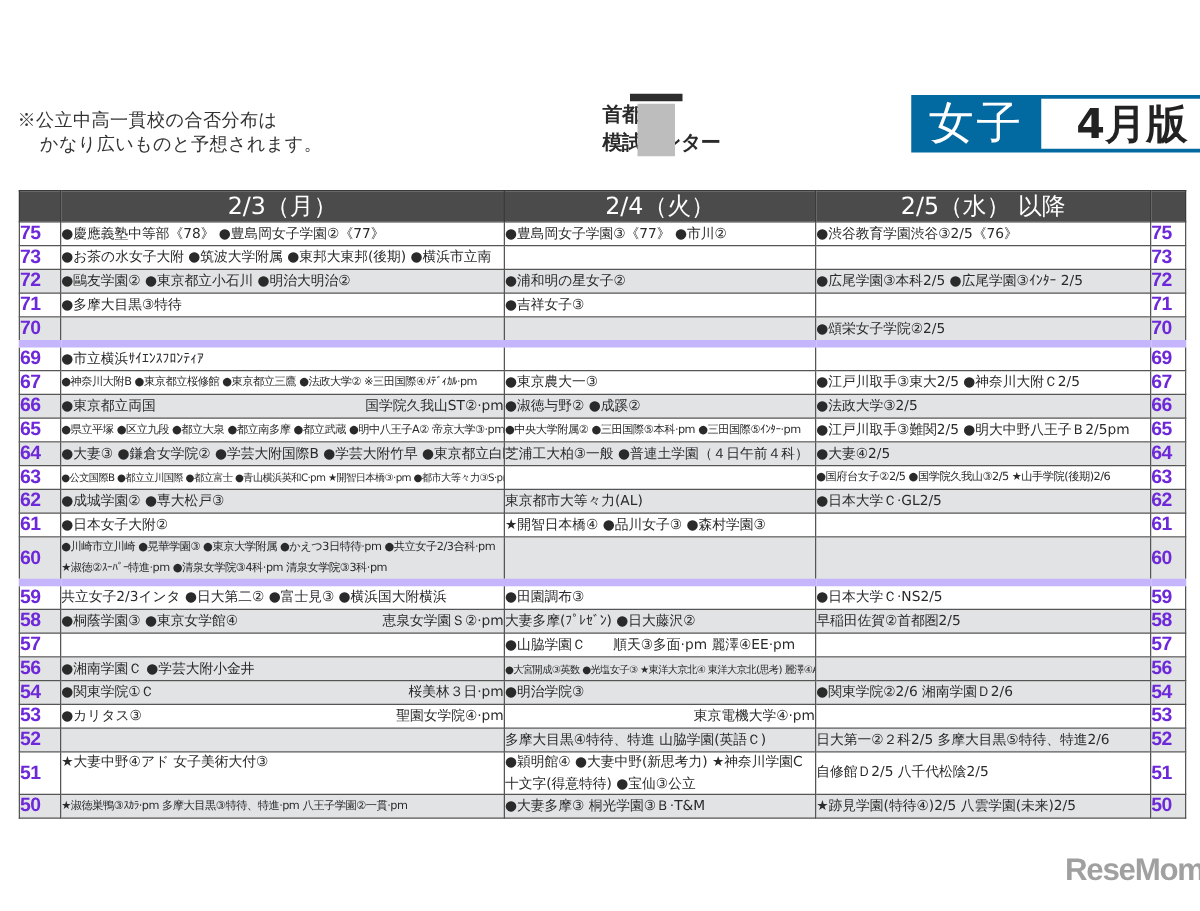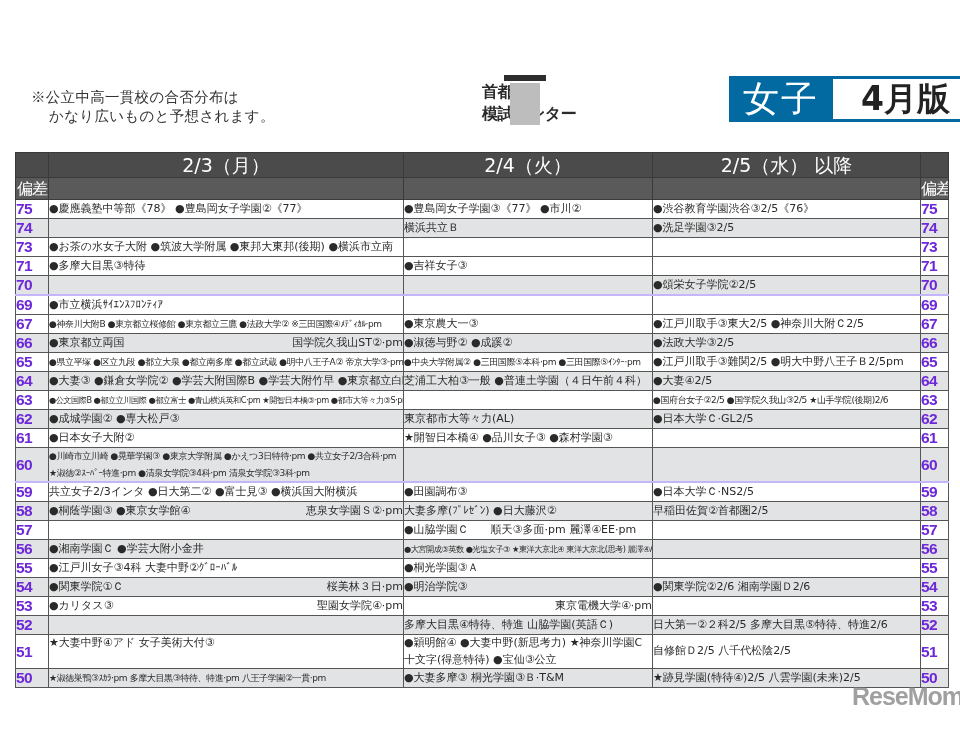--- a/index.html
+++ b/index.html
@@ -1,19 +1,19 @@
 <!DOCTYPE html>
 <html><head>
 <meta charset="utf-8">
 <style>
   html, body { margin:0; padding:0; background:#ffffff; }
   body { width:960px; height:729px; position:relative; overflow:hidden;
          font-family:"DejaVu Sans", sans-serif; color:#222; }
   .note { position:absolute; left:14px; top:88px; font-family:"DejaVu Serif", serif;
-          font-size:14.5px; line-height:19px; color:#333; letter-spacing:0.3px;margin-left:17px; }
+          font-size:14.5px; line-height:19px; color:#333; letter-spacing:0.3px; }
   .note .l2 { padding-left:18px; }
   .logo { position:absolute; left:474px; top:75px; height:50px; display:flex; align-items:center;flex-direction:column; }
   .logo .mark { width:42px; height:50px; background:#2d2d2d; position:relative; }
   .logo .mark::after { content:""; position:absolute; left:6px; top:8px; width:30px; height:42px; background:#bdbdbd; }
   .logo .txt { margin-left:8px; font-size:16px; line-height:22px; font-weight:bold; color:#2a2a2a; letter-spacing:-0.5px; }
   .badge { position:absolute; left:729px; top:76px; width:252px; height:46px; background:#0369a1;
            display:flex; align-items:stretch; }
   .badge .dark { width:104px; color:#fff; font-size:36px; line-height:46px; text-align:center; letter-spacing:2px; }
   .badge .light { flex:1; margin:3px 3px 3px 0; background:#fff; color:#222; font-size:33px; line-height:40px; text-align:center; font-weight:bold; }
   table.grid { position:absolute; left:15px; top:152px; width:933px; border-collapse:collapse; table-layout:fixed;border-radius:18px; }
@@ -23,21 +23,21 @@
   tr.h2 th { background:#5a5a5a; color:#fff; font-weight:normal; font-size:16px; height:21px; line-height:21px; border-color:#3a3a3a; }
   tr.h2 th.lab { font-size:16px; letter-spacing:-1px; text-align:center; }
   tr.h2 th.blank { background:#5a5a5a; }
   tr.h1 th.corner { background:#4b4b4b; }
   td.score { font-family:"Liberation Sans", sans-serif; font-weight:bold; font-size:15.5px; color:#6d28d9; letter-spacing:-0.5px; }
   td.cell { font-size:11px; padding:0 6px 0 5px; color:#2a2a2a; height:16.5px; line-height:16.5px; }
   td.cell.small { font-size:9px; letter-spacing:-0.4px; }
   td.cell.tiny { font-size:8.2px; letter-spacing:-0.5px; }
   tr.shade td { background:#e2e3e4; }
   tr.white td { background:#ffffff; }
-  tr.thick-top td { border-top:2px solid #c4b5fd; }
+  tr.thick-top td { border-top:6px solid #c4b5fd; }
   .cell .r { float:right; }
   .cell .line { display:block; height:16.5px; line-height:16.5px; }
   tr.double td.cell { height:33px; }
   .watermark { position:absolute; left:852px; top:682px; font-family:"Liberation Sans", sans-serif;
                font-weight:bold; font-size:25px; color:rgba(120,120,120,0.7); letter-spacing:-1px; }
 </style>
 </head>
 <body>
 
 <div class="note">
@@ -67,49 +67,42 @@
       <col class="sc2">
     </colgroup>
   <thead>
     <tr class="h1">
       <th class="corner"></th>
       <th>2/3（月）</th>
       <th>2/4（火）</th>
       <th>2/5（水） 以降</th>
       <th class="corner"></th>
     </tr>
-    <tr class="h2">
-      <th class="lab">偏差</th>
-      <th class="blank"></th>
-      <th class="blank"></th>
-      <th class="blank"></th>
-      <th class="lab">偏差</th>
-    </tr>
   </thead>
   <tbody id="tbody">
       <tr class="white">
         <td class="score"><span>75</span></td>
         <td class="cell"><span>●慶應義塾中等部《78》 ●豊島岡女子学園②《77》</span></td>
         <td class="cell"><span>●豊島岡女子学園③《77》 ●市川②</span></td>
         <td class="cell"><span>●渋谷教育学園渋谷③2/5《76》</span></td>
         <td class="score"><span>75</span></td>
       </tr>
-      <tr class="shade">
-        <td class="score"><span>74</span></td>
-        <td class="cell"><span></span></td>
-        <td class="cell"><span> 横浜共立Ｂ</span></td>
-        <td class="cell"><span>●洗足学園③2/5</span></td>
-        <td class="score"><span>74</span></td>
-      </tr>
       <tr class="white">
         <td class="score"><span>73</span></td>
         <td class="cell"><span>●お茶の水女子大附 ●筑波大学附属 ●東邦大東邦(後期) ●横浜市立南</span></td>
         <td class="cell"><span></span></td>
         <td class="cell"><span></span></td>
         <td class="score"><span>73</span></td>
+      </tr>
+      <tr class="shade">
+        <td class="score"><span>72</span></td>
+        <td class="cell"><span>●鷗友学園② ●東京都立小石川 ●明治大明治②</span></td>
+        <td class="cell"><span>●浦和明の星女子②</span></td>
+        <td class="cell"><span>●広尾学園③本科2/5 ●広尾学園③ｲﾝﾀｰ 2/5</span></td>
+        <td class="score"><span>72</span></td>
       </tr>
       <tr class="white">
         <td class="score"><span>71</span></td>
         <td class="cell"><span>●多摩大目黒③特待</span></td>
         <td class="cell"><span>●吉祥女子③</span></td>
         <td class="cell"><span></span></td>
         <td class="score"><span>71</span></td>
       </tr>
       <tr class="shade">
         <td class="score"><span>70</span></td>
@@ -204,27 +197,20 @@
         <td class="cell"><span>●山脇学園Ｃ　　順天③多面·pm 麗澤④EE·pm</span></td>
         <td class="cell"><span></span></td>
         <td class="score"><span>57</span></td>
       </tr>
       <tr class="shade">
         <td class="score"><span>56</span></td>
         <td class="cell"><span>●湘南学園Ｃ ●学芸大附小金井</span></td>
         <td class="cell tiny"><span>●大宮開成③英数 ●光塩女子③ ★東洋大京北④ 東洋大京北(思考) 麗澤④AE·pm</span></td>
         <td class="cell"><span></span></td>
         <td class="score"><span>56</span></td>
-      </tr>
-      <tr class="white">
-        <td class="score"><span>55</span></td>
-        <td class="cell"><span>●江戸川女子③4科 大妻中野②ｸﾞﾛｰﾊﾞﾙ</span></td>
-        <td class="cell"><span>●桐光学園③Ａ</span></td>
-        <td class="cell"><span></span></td>
-        <td class="score"><span>55</span></td>
       </tr>
       <tr class="shade">
         <td class="score"><span>54</span></td>
         <td class="cell"><span class="r">桜美林３日·pm</span><span>●関東学院①Ｃ</span></td>
         <td class="cell"><span>●明治学院③</span></td>
         <td class="cell"><span>●関東学院②2/6 湘南学園Ｄ2/6</span></td>
         <td class="score"><span>54</span></td>
       </tr>
       <tr class="white">
         <td class="score"><span>53</span></td>

